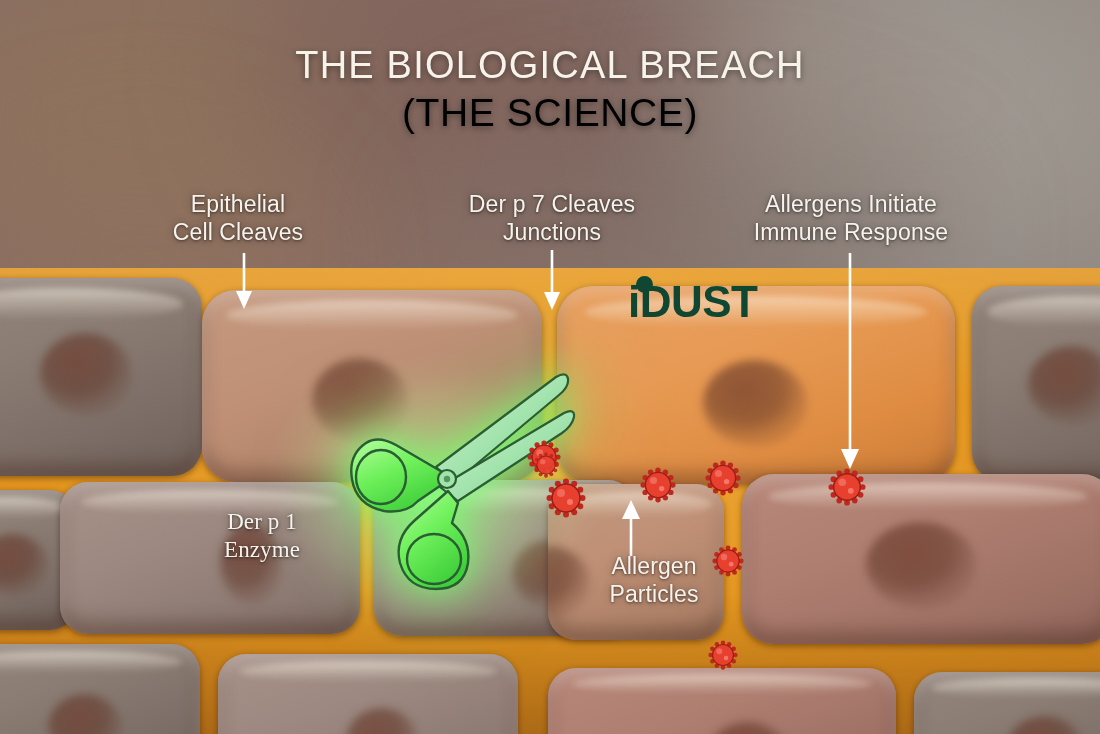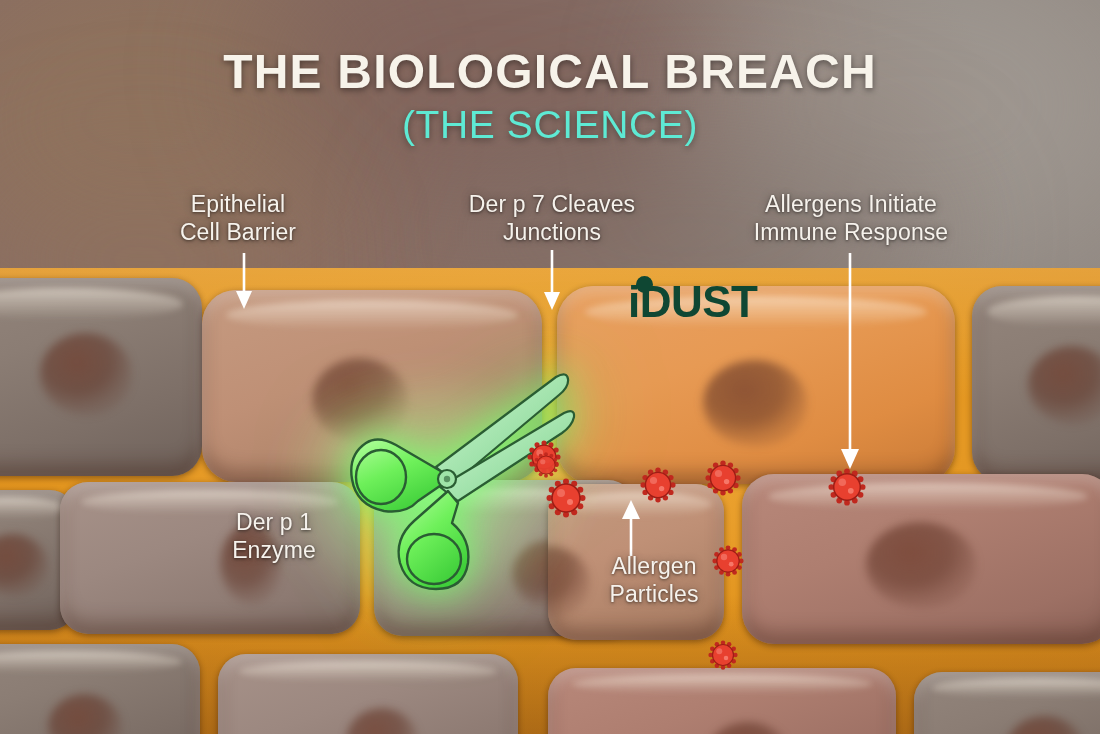--- a/index.html
+++ b/index.html
@@ -140,32 +140,32 @@
 
   
   .title-wrap {
     position: absolute;
     left: 0; top: 44px;
     width: 1100px;
     text-align: center;
     pointer-events: none;
   }
   .title-main {
-    font-size: 48px;
-    font-weight: 700;
+    font-size: 38px;
+    font-weight: 400;
     letter-spacing: 1.2px;
     color: #f7f3ea;
     text-shadow: 0 2px 6px rgba(0,0,0,.45);
     margin: 0;
   }
   .title-sub {
     font-size: 39px;
     font-weight: 400;
     letter-spacing: .6px;
-    color: #5eead4;
+    color: #000000;
     text-shadow: 0 2px 6px rgba(0,0,0,.40);
     margin: 4px 0 0 0;
   }
 
   
   .logo {
     position: absolute;
     left: 628px; top: 280px;
     pointer-events: none;
   }
@@ -463,29 +463,29 @@
     <line x1="16" y1="0" x2="16" y2="198" stroke="#ffffff" stroke-width="2.6"></line>
     <polygon points="16,216 7,196 25,196" fill="#ffffff"></polygon>
   </svg>
 
   <svg class="arrow" style="left:615px; top:500px;" width="32" height="56" viewBox="0 0 32 56">
     <line x1="16" y1="56" x2="16" y2="16" stroke="#ffffff" stroke-width="2.6"></line>
     <polygon points="16,0 7,19 25,19" fill="#ffffff"></polygon>
   </svg>
 
   <div class="label label-top" style="left:142px; top:190px; width:192px;">Epithelial
-Cell Barrier</div>
+Cell Cleaves</div>
 
   <div class="label label-top" style="left:440px; top:190px; width:224px;">Der p 7 Cleaves
 Junctions</div>
 
   <div class="label label-top" style="left:718px; top:190px; width:266px;">Allergens Initiate
 Immune Response</div>
 
-  <div class="label label-in" style="left:196px; top:508px; width:156px;">Der p 1
+  <div class="label label-in" style="left:184px; top:508px; width:156px;font-family:Liberation Serif, serif;">Der p 1
 Enzyme</div>
 
   <div class="label label-in" style="left:572px; top:552px; width:164px;">Allergen
 Particles</div>
 
   <div class="logo">
     <div class="logo-dot"></div>
     <div class="logo-text">iDUST</div>
   </div>
 

